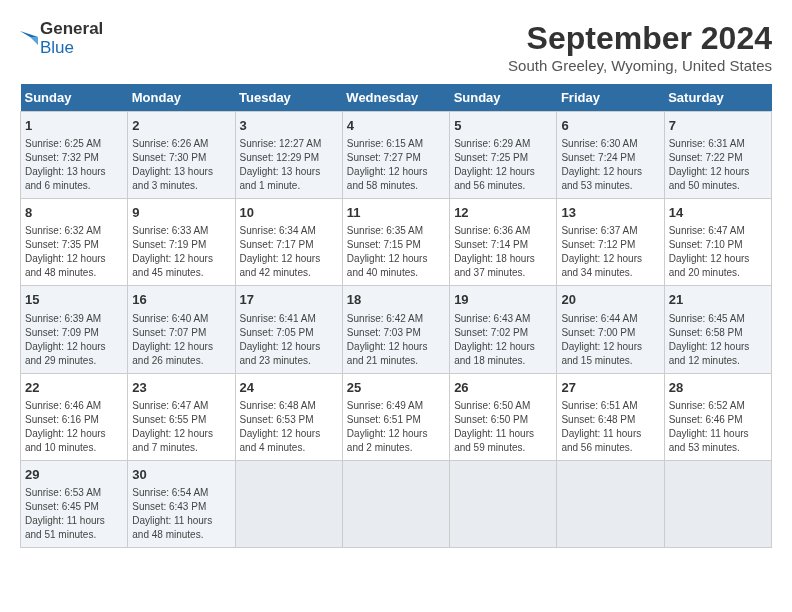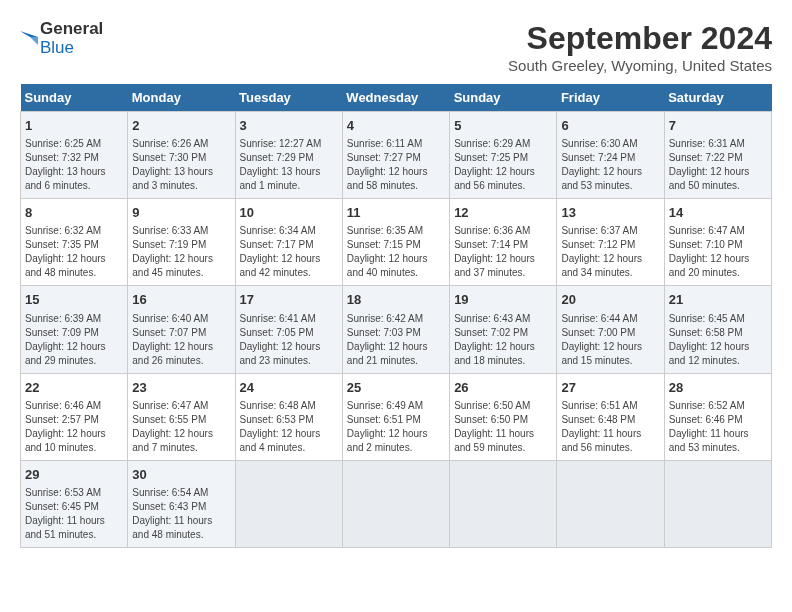--- a/index.html
+++ b/index.html
@@ -119,26 +119,26 @@
         </td>
         <td>
           <span class="day-number">2</span>
           <div class="day-info">Sunrise: 6:26 AM</div>
           <div class="day-info">Sunset: 7:30 PM</div>
           <div class="day-info">Daylight: 13 hours and 3 minutes.</div>
         </td>
         <td>
           <span class="day-number">3</span>
           <div class="day-info">Sunrise: 12:27 AM</div>
-          <div class="day-info">Sunset: 7:29 PM</div>
+          <div class="day-info">Sunset: 12:29 PM</div>
           <div class="day-info">Daylight: 13 hours and 1 minute.</div>
         </td>
         <td>
           <span class="day-number">4</span>
-          <div class="day-info">Sunrise: 6:11 AM</div>
+          <div class="day-info">Sunrise: 6:15 AM</div>
           <div class="day-info">Sunset: 7:27 PM</div>
           <div class="day-info">Daylight: 12 hours and 58 minutes.</div>
         </td>
         <td>
           <span class="day-number">5</span>
           <div class="day-info">Sunrise: 6:29 AM</div>
           <div class="day-info">Sunset: 7:25 PM</div>
           <div class="day-info">Daylight: 12 hours and 56 minutes.</div>
         </td>
         <td>
@@ -176,21 +176,21 @@
         <td>
           <span class="day-number">11</span>
           <div class="day-info">Sunrise: 6:35 AM</div>
           <div class="day-info">Sunset: 7:15 PM</div>
           <div class="day-info">Daylight: 12 hours and 40 minutes.</div>
         </td>
         <td>
           <span class="day-number">12</span>
           <div class="day-info">Sunrise: 6:36 AM</div>
           <div class="day-info">Sunset: 7:14 PM</div>
-          <div class="day-info">Daylight: 12 hours and 37 minutes.</div>
+          <div class="day-info">Daylight: 18 hours and 37 minutes.</div>
         </td>
         <td>
           <span class="day-number">13</span>
           <div class="day-info">Sunrise: 6:37 AM</div>
           <div class="day-info">Sunset: 7:12 PM</div>
           <div class="day-info">Daylight: 12 hours and 34 minutes.</div>
         </td>
         <td>
           <span class="day-number">14</span>
           <div class="day-info">Sunrise: 6:47 AM</div>
@@ -239,21 +239,21 @@
           <span class="day-number">21</span>
           <div class="day-info">Sunrise: 6:45 AM</div>
           <div class="day-info">Sunset: 6:58 PM</div>
           <div class="day-info">Daylight: 12 hours and 12 minutes.</div>
         </td>
       </tr>
       <tr>
         <td>
           <span class="day-number">22</span>
           <div class="day-info">Sunrise: 6:46 AM</div>
-          <div class="day-info">Sunset: 2:57 PM</div>
+          <div class="day-info">Sunset: 6:16 PM</div>
           <div class="day-info">Daylight: 12 hours and 10 minutes.</div>
         </td>
         <td>
           <span class="day-number">23</span>
           <div class="day-info">Sunrise: 6:47 AM</div>
           <div class="day-info">Sunset: 6:55 PM</div>
           <div class="day-info">Daylight: 12 hours and 7 minutes.</div>
         </td>
         <td>
           <span class="day-number">24</span>

